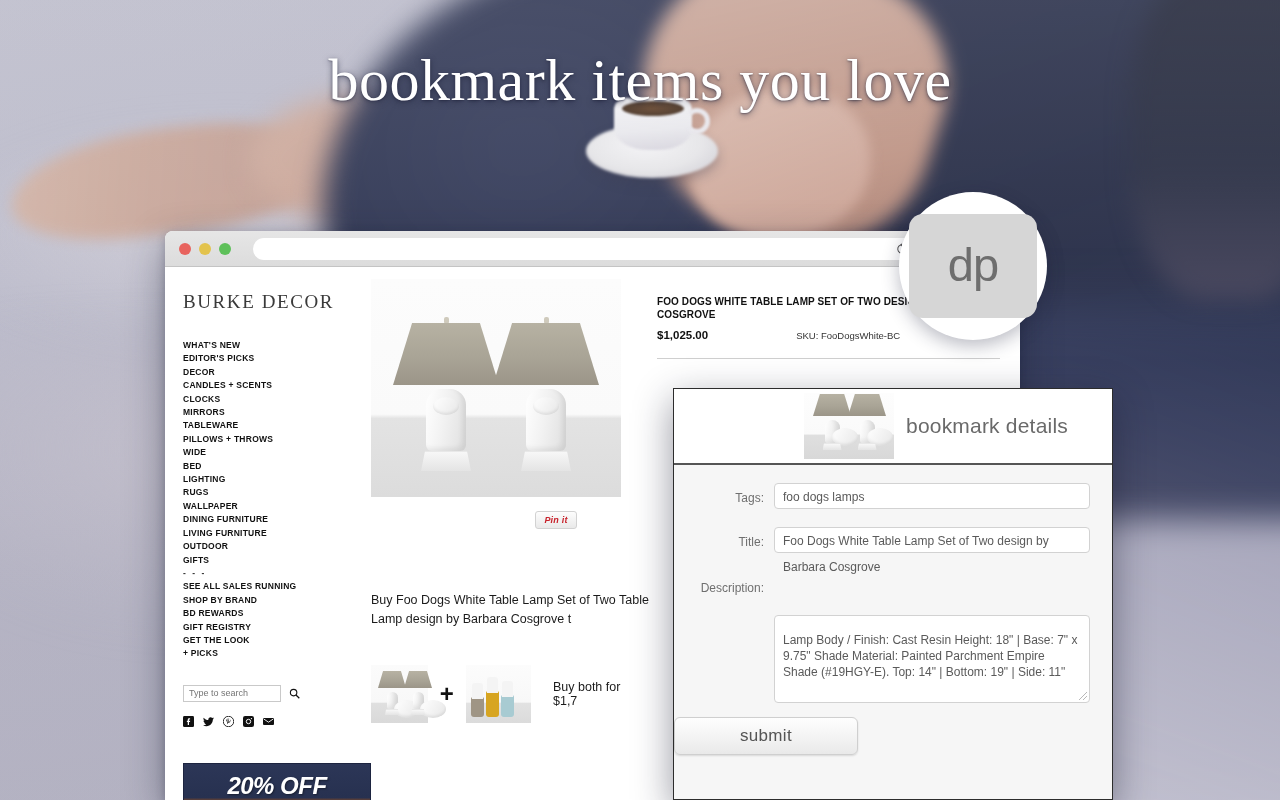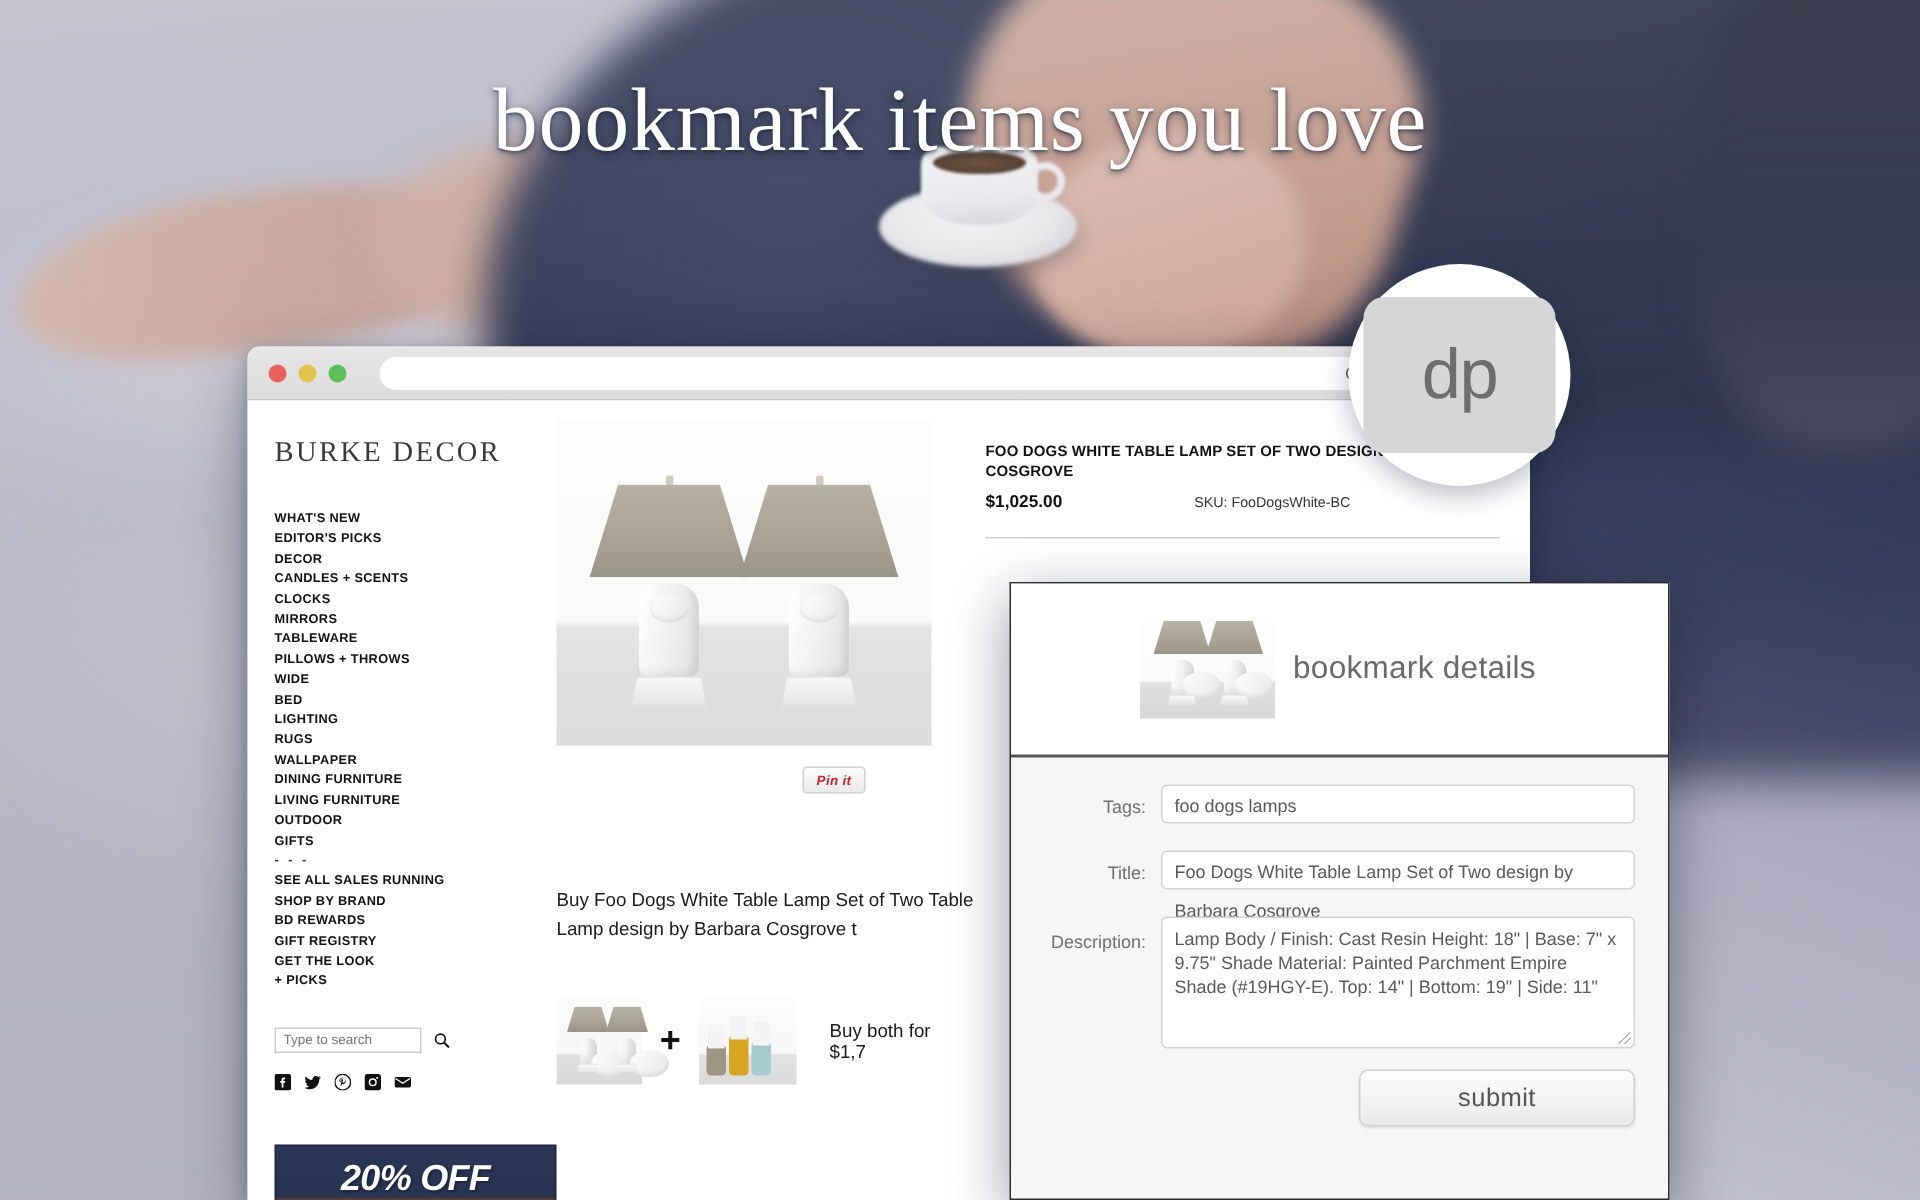--- a/index.html
+++ b/index.html
@@ -334,23 +334,23 @@
     position: absolute;
     left: 673px; top: 388px;
     width: 440px; height: 412px;
     background: #f6f6f6;
     border: 1px solid #2c2c2c;
     box-shadow: 0 12px 36px rgba(20,22,44,.45);
     z-index: 20;
     overflow: hidden;
   }
   .dlg-head {
-    height: 116px; background: #fff;
+    height: 76px; background: #fff;
     border-bottom: 2px solid #555;
-    display: flex; align-items: center; padding-left: 86px;
+    display: flex; align-items: center; padding-left: 86px; justify-content: center;
   }
   .dlg-thumb {
     width: 90px; height: 66px; flex: none;
     background: linear-gradient(180deg,#fdfdfd 0%,#fafafa 62%,#dfdfdf 64%,#d8d8d8 100%);
     position: relative;
   }
   .dlg-thumb .shade { width: 38px; height: 22px; }
   .dlg-thumb .dog { width: 15px; height: 23px; }
   .dlg-thumb .plinth { width: 19px; height: 7px; }
   .dlg-thumb .lamp.l1 { left: 9px; bottom: 9px; }
@@ -371,43 +371,43 @@
     border: 1px solid #d2d2d2; border-radius: 4px;
     font-size: 12px; color: #5a5a5a;
     font-family: "Liberation Sans", sans-serif;
   }
   .fselect {
     height: 33px; display: flex; align-items: center;
     padding: 0 10px; justify-content: space-between; cursor: pointer;
   }
   .finput { height: 26px; line-height: 26px; padding: 0 8px; }
   .ftext {
-    height: 88px; padding: 6px 8px; line-height: 16px;
-    position: relative; overflow: hidden;
+    height: 88px; padding: 16px 8px; line-height: 16px;
+    position: relative; overflow: hidden; margin-top: 44px;
   }
   .ftext:after {
     content: ""; position: absolute; right: 2px; bottom: 2px;
     width: 8px; height: 8px;
     background:
       linear-gradient(135deg, transparent 45%, #b8b8b8 45%, #b8b8b8 55%, transparent 55%),
       linear-gradient(135deg, transparent 70%, #b8b8b8 70%, #b8b8b8 80%, transparent 80%);
   }
-  .submitwrap { display: flex; justify-content: flex-end; margin-top: 14px; }
+  .submitwrap { display: flex; justify-content: flex-start; margin-top: 14px; }
   .submit {
     width: 184px; height: 38px; border-radius: 6px;
     background: linear-gradient(180deg,#fefefe 0%, #f4f4f4 50%, #e9e9e9 100%);
     border: 1px solid #cfcfcf;
     box-shadow: 0 1px 2px rgba(0,0,0,.12);
     display: flex; align-items: center; justify-content: center;
     font-size: 17px; color: #555; cursor: pointer; letter-spacing: .3px;
   }
 
   
   #dpbadge {
-    position: absolute; left: 899px; top: 176px;
+    position: absolute; left: 899px; top: 192px;
     width: 148px; height: 148px; border-radius: 50%;
     background: #ffffff;
     box-shadow: 0 6px 18px rgba(30,32,58,.30);
     z-index: 30;
     display: flex; align-items: center; justify-content: center;
   }
   .dpinner {
     width: 128px; height: 104px; border-radius: 14px;
     background: #d6d6d6;
     display: flex; align-items: center; justify-content: center;

